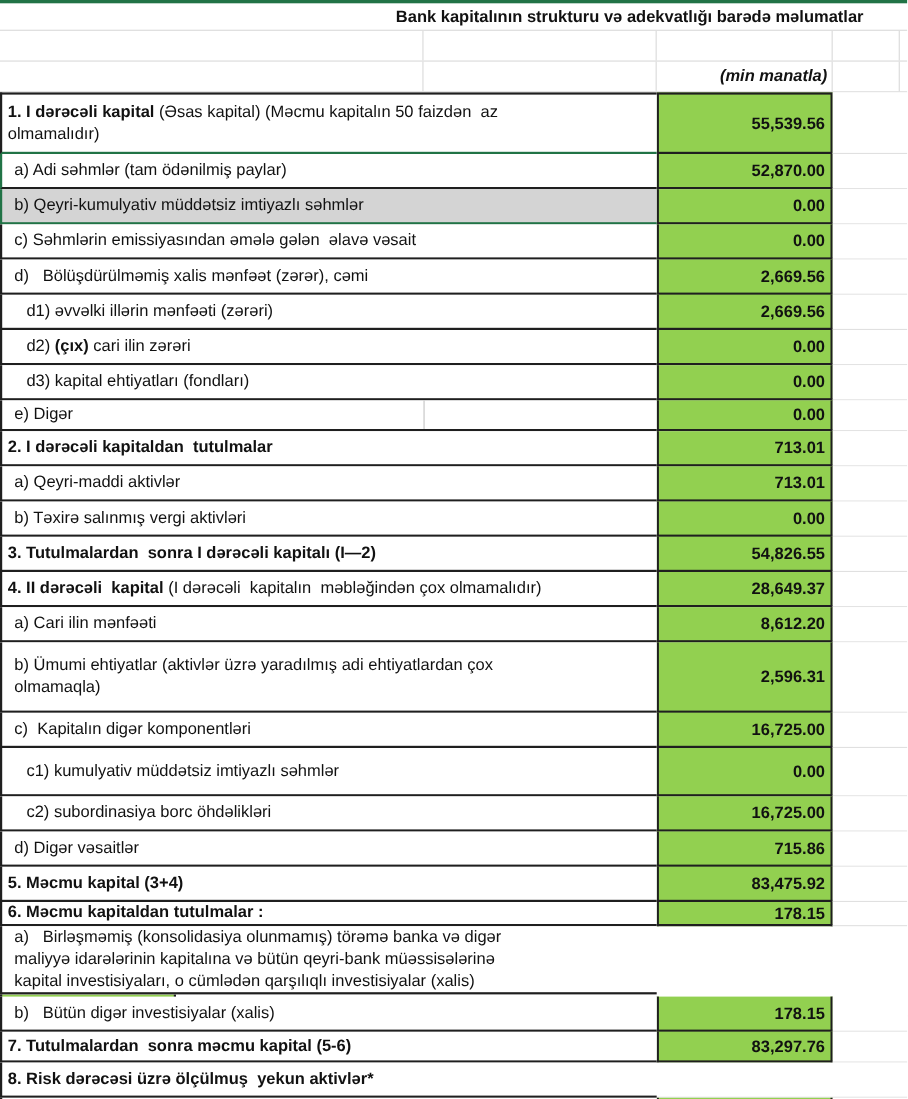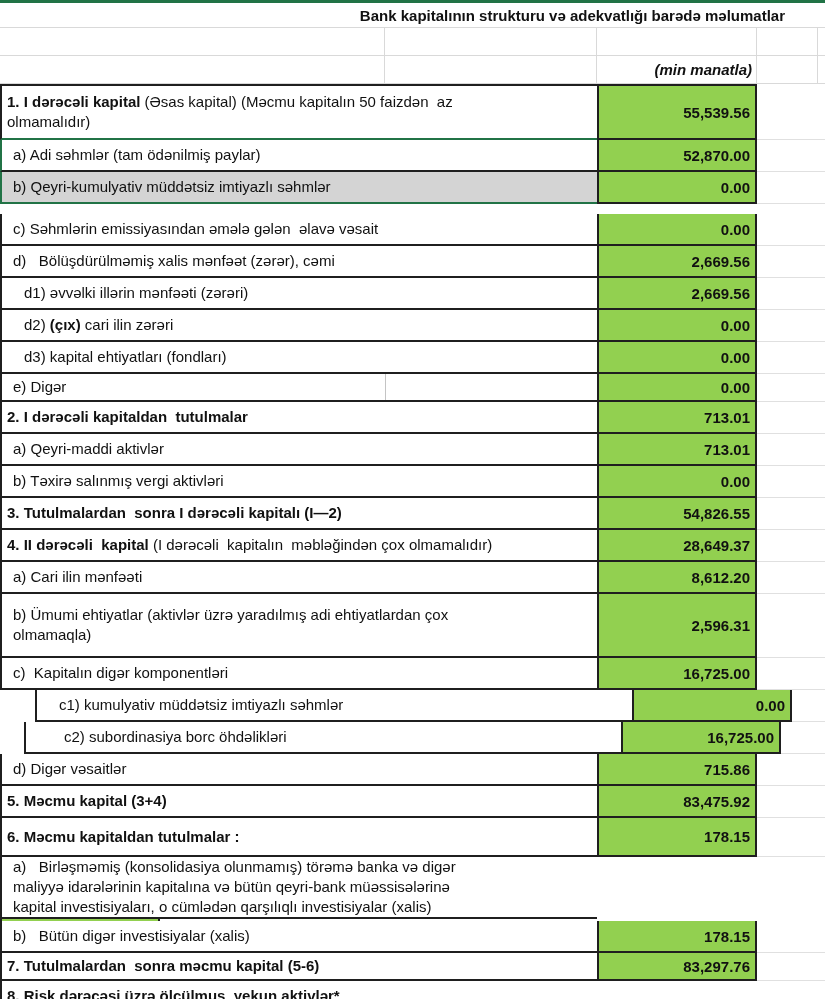--- a/index.html
+++ b/index.html
@@ -100,21 +100,21 @@
   </div>
       <div class="row selB" style="height: 32px;">
     <div class="cell-label" style="padding-left: 11px;">
       <span class="lab"><span>b) Qeyri-kumulyativ müddətsiz imtiyazlı səhmlər</span></span>
     </div>
     <div class="cell-value">
       <span class="v">0.00</span>
     </div>
     <div class="gutter"></div>
   </div>
-      <div class="row" style="height: 32px; margin-top: 10px;">
+      <div class="row" style="height: 32px;">
     <div class="cell-label" style="padding-left: 11px;">
       <span class="lab"><span>c) Səhmlərin emissiyasından əmələ gələn  əlavə vəsait</span></span>
     </div>
     <div class="cell-value">
       <span class="v">0.00</span>
     </div>
     <div class="gutter"></div>
   </div>
       <div class="row" style="height: 32px;">
     <div class="cell-label" style="padding-left: 11px;">
@@ -227,31 +227,31 @@
   </div>
       <div class="row" style="height: 32px;">
     <div class="cell-label" style="padding-left: 11px;">
       <span class="lab"><span>c)  Kapitalın digər komponentləri</span></span>
     </div>
     <div class="cell-value">
       <span class="v">16,725.00</span>
     </div>
     <div class="gutter"></div>
   </div>
-      <div class="row" style="height: 32px; margin-left: 35px;">
+      <div class="row" style="height: 44px;">
     <div class="cell-label" style="padding-left: 22px;">
       <span class="lab"><span>c1) kumulyativ müddətsiz imtiyazlı səhmlər</span></span>
     </div>
     <div class="cell-value">
       <span class="v">0.00</span>
     </div>
     <div class="gutter"></div>
   </div>
       <div class="row" style="height: 32px;">
-    <div class="cell-label" style="padding-left: 38px; margin-left: 24px;">
+    <div class="cell-label" style="padding-left: 22px;">
       <span class="lab"><span>c2) subordinasiya borc öhdəlikləri</span></span>
     </div>
     <div class="cell-value">
       <span class="v">16,725.00</span>
     </div>
     <div class="gutter"></div>
   </div>
       <div class="row" style="height: 32px;">
     <div class="cell-label" style="padding-left: 11px;">
       <span class="lab"><span>d) Digər vəsaitlər</span></span>
@@ -263,21 +263,21 @@
   </div>
       <div class="row" style="height: 32px;">
     <div class="cell-label" style="padding-left: 5px;">
       <span class="lab"><span class="b">5. Məcmu kapital (3+4)</span></span>
     </div>
     <div class="cell-value">
       <span class="v">83,475.92</span>
     </div>
     <div class="gutter"></div>
   </div>
-      <div class="row" style="height: 39px;">
+      <div class="row" style="height: 22px;">
     <div class="cell-label" style="padding-left: 5px;">
       <span class="lab"><span class="b">6. Məcmu kapitaldan tutulmalar :</span></span>
     </div>
     <div class="cell-value">
       <span class="v">178.15</span>
     </div>
     <div class="gutter"></div>
   </div>
       <div class="row" style="height: 64px; flex-direction: column;">
     <div class="cell-label" style="padding-left: 11px;">

